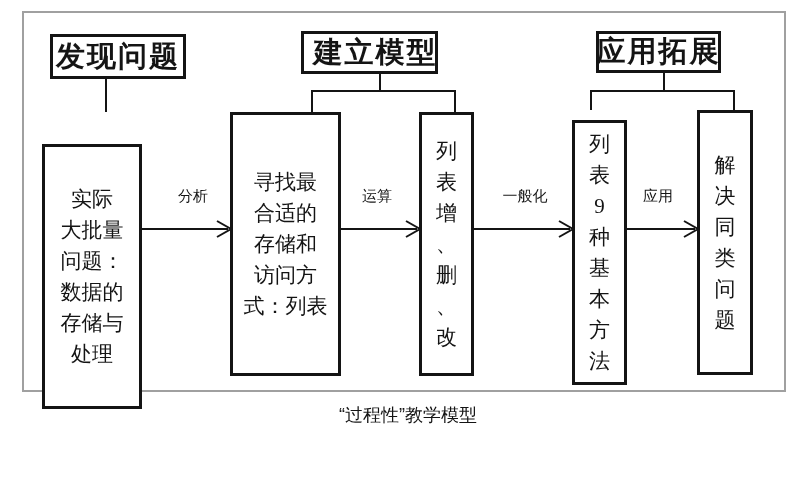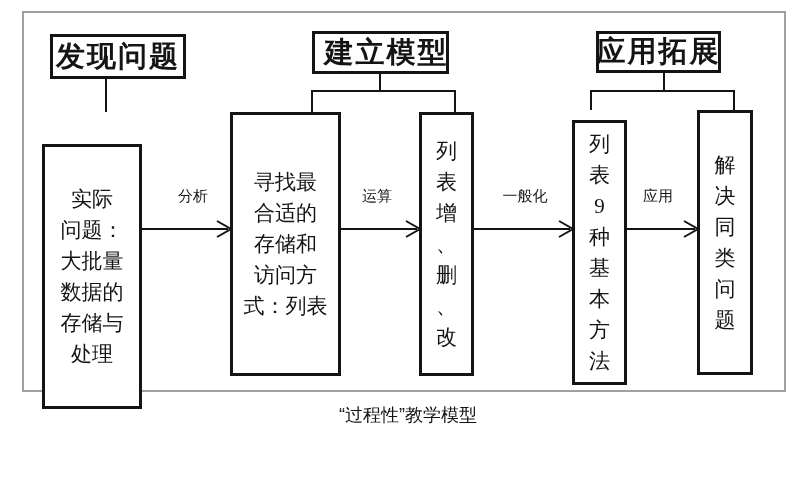--- a/index.html
+++ b/index.html
@@ -34,21 +34,21 @@
     background: #ffffff;
     display: flex;
     align-items: center;
     justify-content: center;
     font-size: 29px;
     font-weight: bold;
     letter-spacing: 2px;
     white-space: nowrap;
   }
   .stage1 { left: 50px;  top: 34px; width: 136px; height: 45px; }
-  .stage2 { left: 312px; top: 31px; width: 137px; height: 43px; padding-left: 12px; }
+  .stage2 { left: 301px; top: 31px; width: 137px; height: 43px; padding-left: 12px; }
   .stage3 { left: 596px; top: 31px; width: 125px; height: 42px; }
   .fbox {
     position: absolute;
     border: 3px solid #141414;
     box-sizing: border-box;
     background: #ffffff;
     display: flex;
     flex-direction: column;
     align-items: center;
     justify-content: center;
@@ -120,22 +120,22 @@
   </div>
   <div class="stage stage2">
     <span>建立模型</span>
   </div>
   <div class="stage stage3">
     <span>应用拓展</span>
   </div>
 
   <div class="fbox box1">
     <div class="tline">实际</div>
+    <div class="tline">大批量</div>
     <div class="tline">问题：</div>
-    <div class="tline">大批量</div>
     <div class="tline">数据的</div>
     <div class="tline">存储与</div>
     <div class="tline">处理</div>
   </div>
 
   <div class="fbox box2">
     <div class="tline">寻找最</div>
     <div class="tline">合适的</div>
     <div class="tline">存储和</div>
     <div class="tline">访问方</div>

